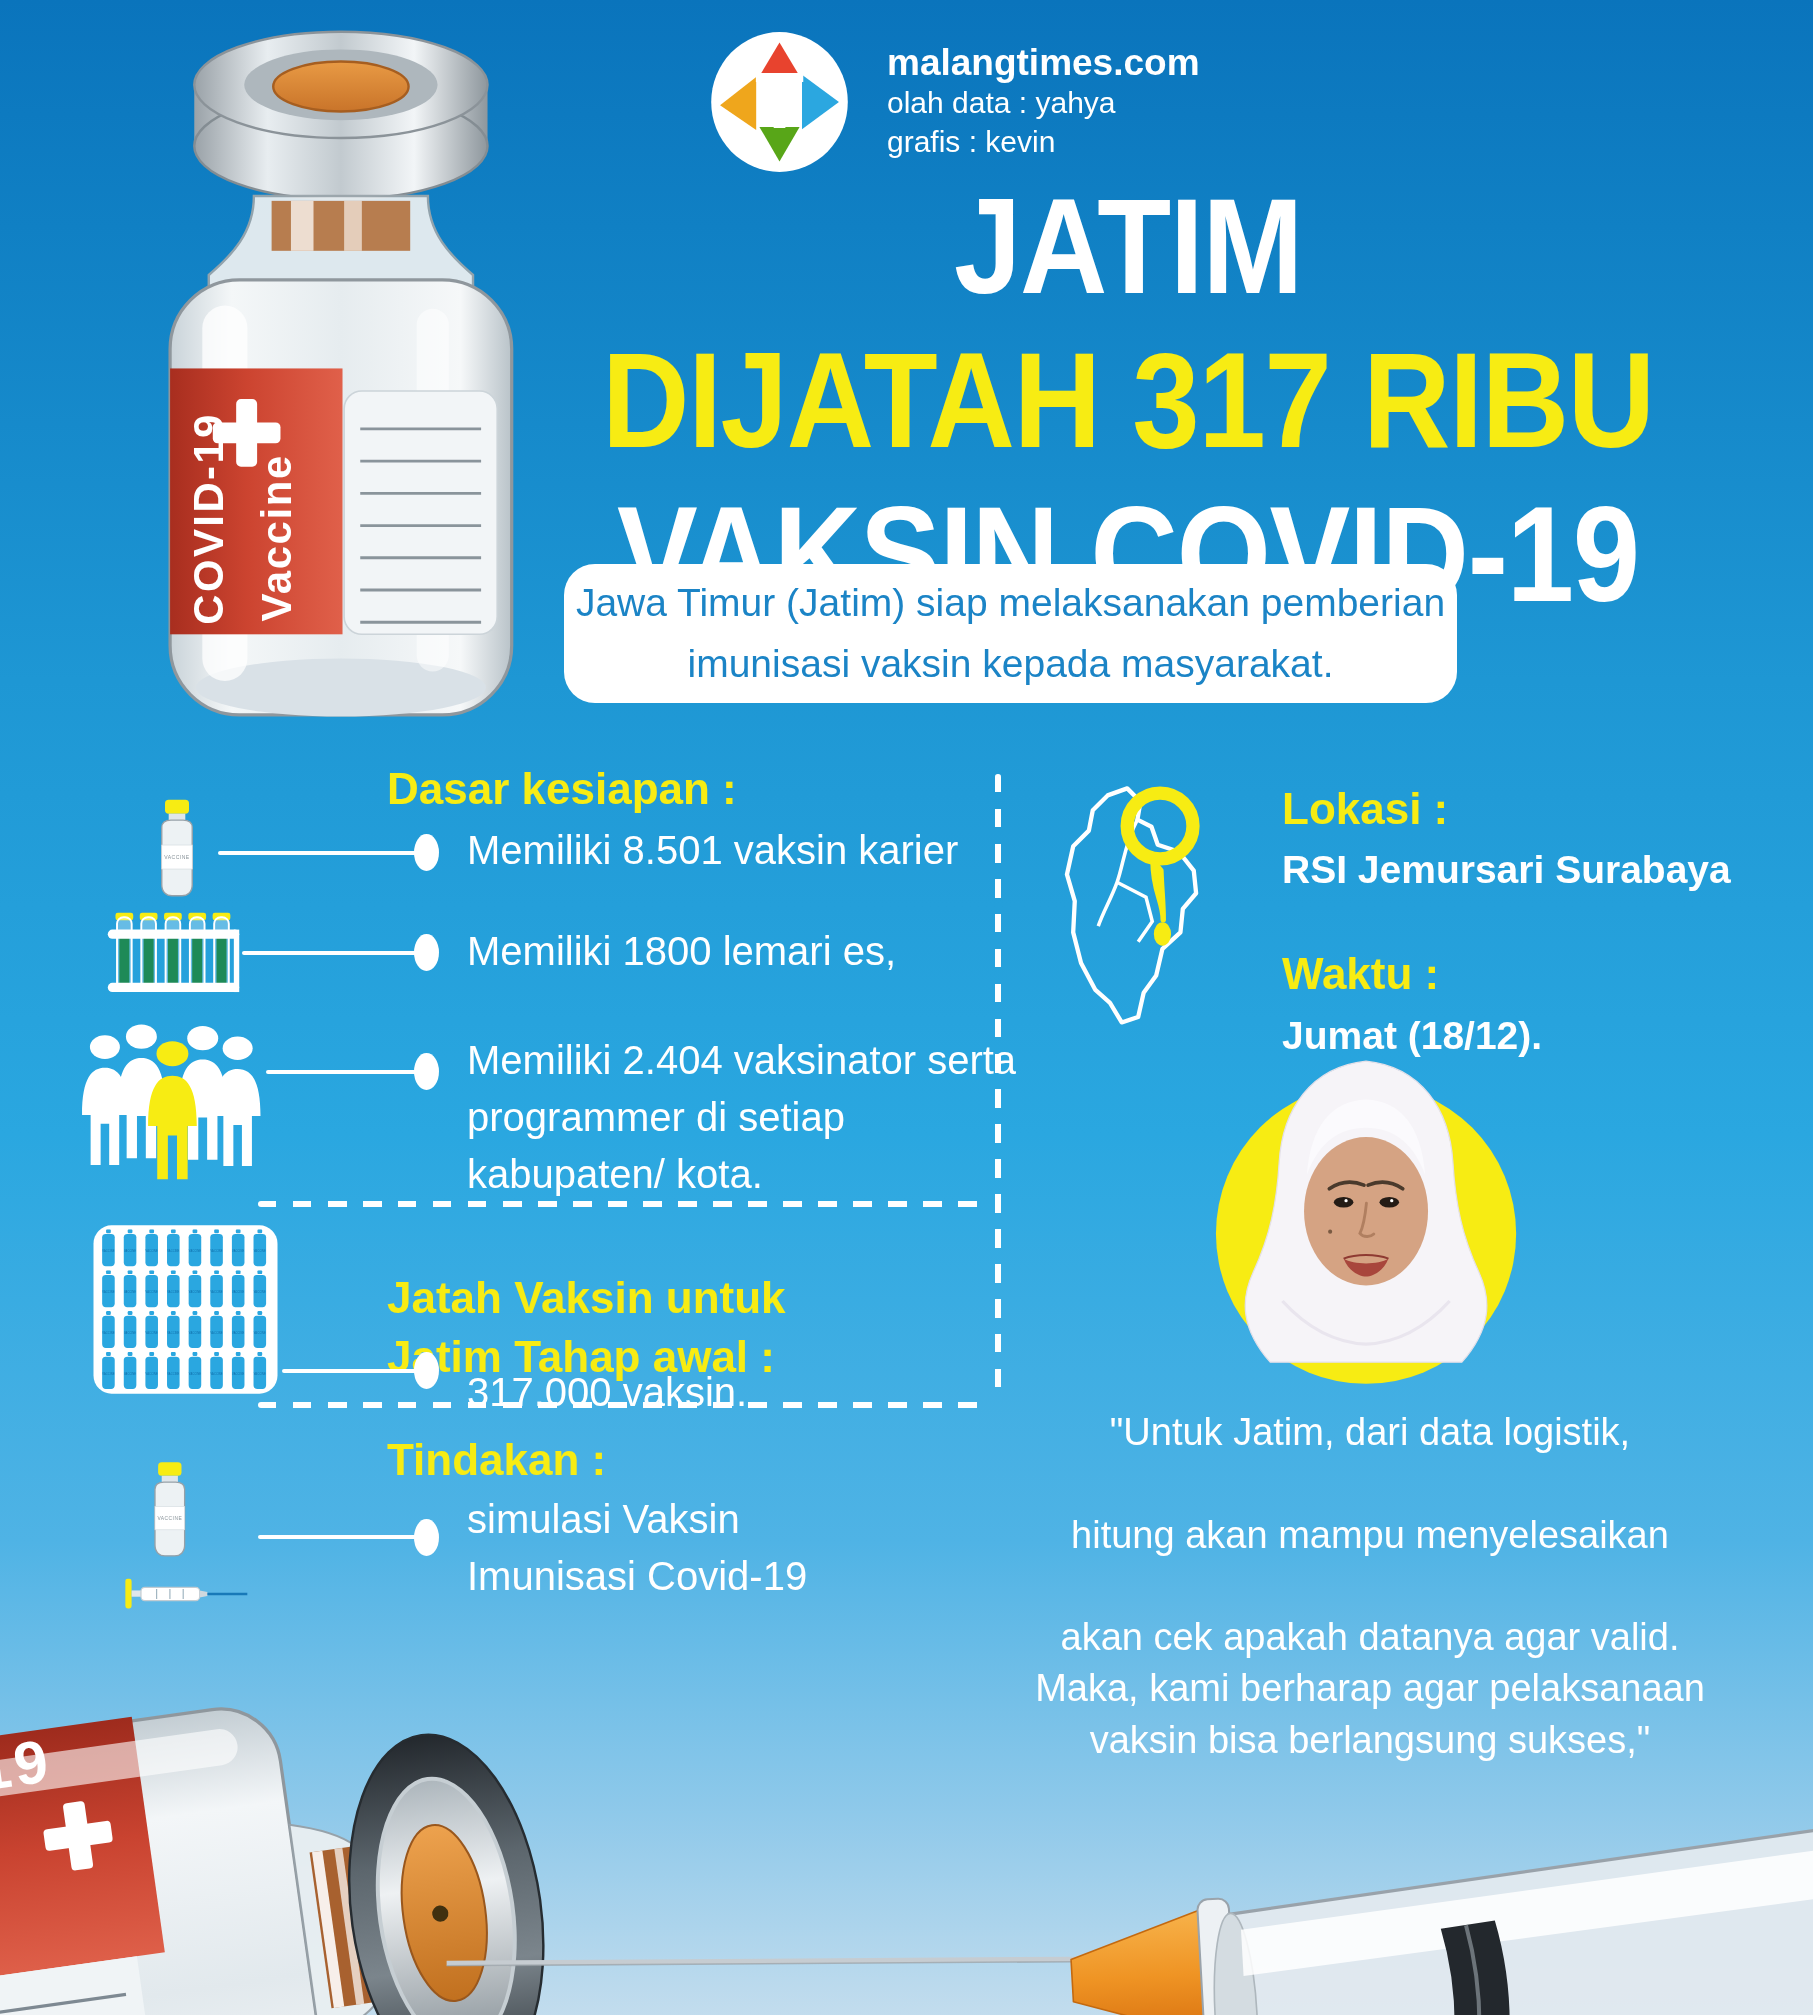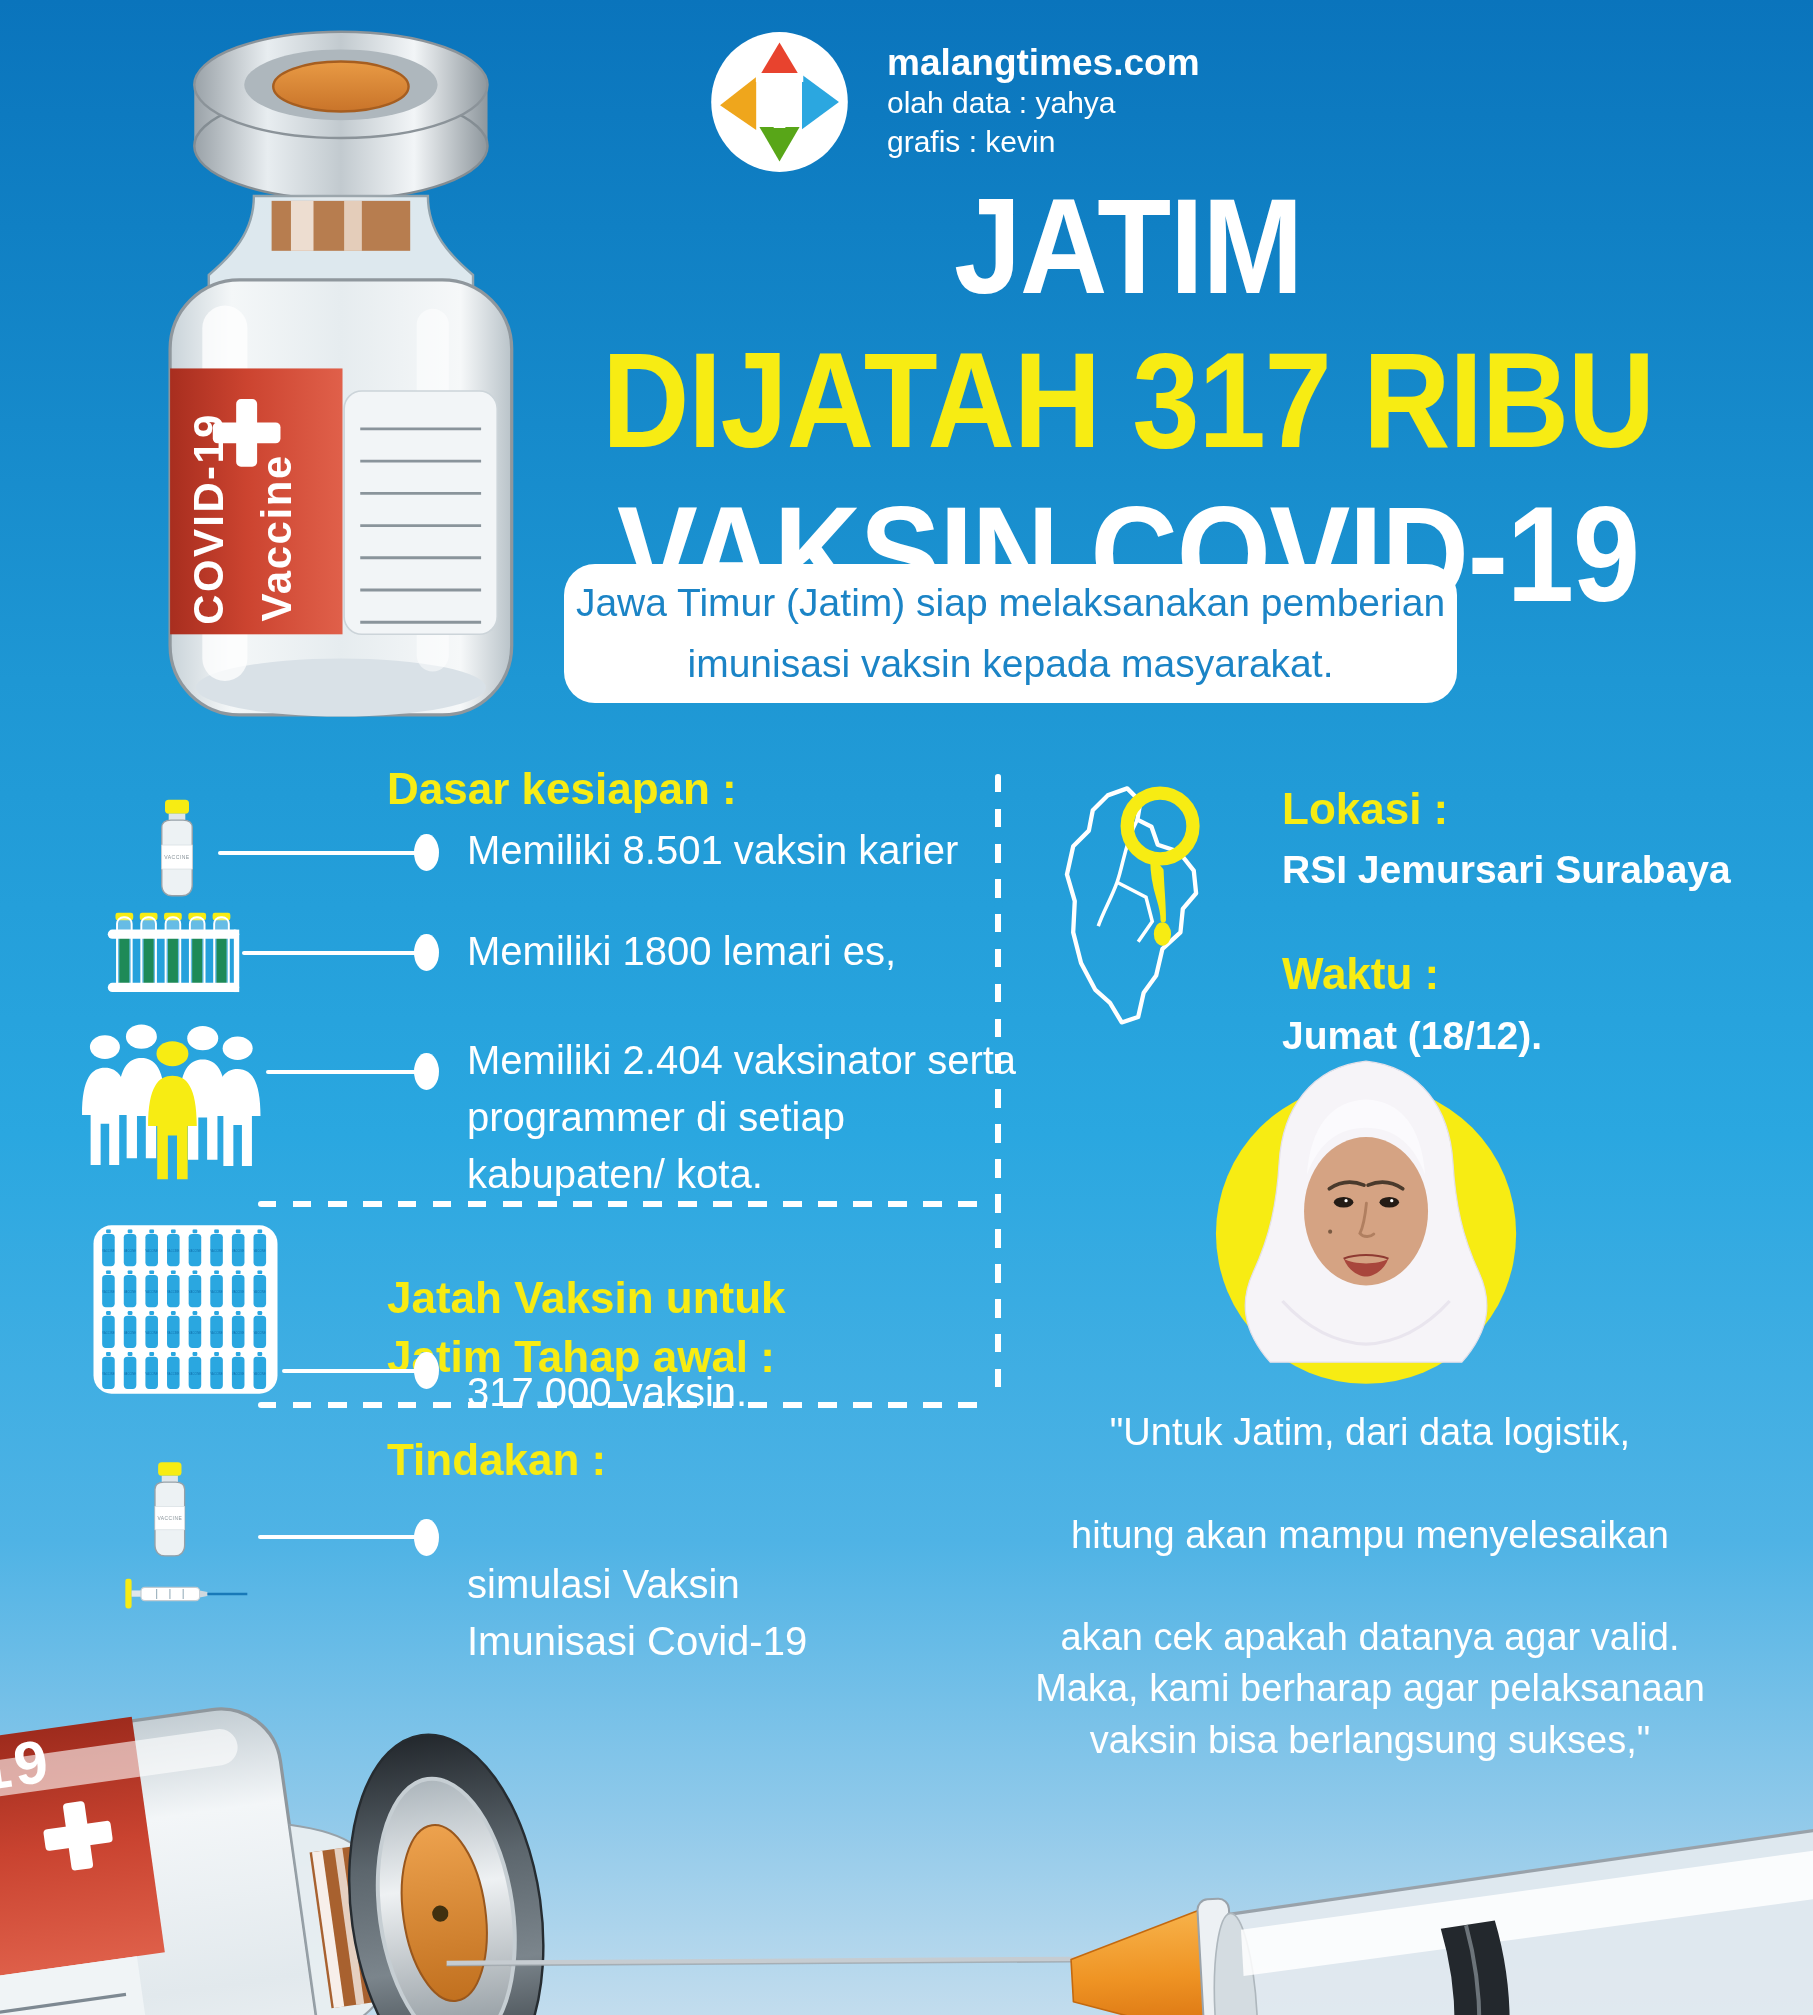--- a/index.html
+++ b/index.html
@@ -254,21 +254,21 @@
     <rect x="22" y="330" width="26" height="16" fill="#dfe6ea"></rect>
     <rect x="46" y="322" width="150" height="34" rx="10" fill="#ffffff" stroke="#c3ccd2" stroke-width="3"></rect>
     <line x1="86" y1="326" x2="86" y2="352" stroke="#9fb4c0" stroke-width="3"></line>
     <line x1="120" y1="326" x2="120" y2="352" stroke="#9fb4c0" stroke-width="3"></line>
     <line x1="154" y1="326" x2="154" y2="352" stroke="#9fb4c0" stroke-width="3"></line>
     <polygon points="196,330 216,334 216,344 196,348" fill="#cfd8de"></polygon>
     <line x1="216" y1="339" x2="318" y2="339" stroke="#1879B8" stroke-width="6"></line>
   </svg>
   <div class="connector" style="left:258px;top:1535px;width:161px;"></div>
   <div class="dot" style="left:414px;top:1519px;"></div>
-  <div class="abs item" style="left:467px;top:1556px;width:605px;">
+  <div class="abs item" style="left:467px;top:1491px;width:605px;">
     <span>simulasi Vaksin</span><br>
     <span>Imunisasi Covid-19</span>
   </div>
 
   <div class="dash-v" style="left:995px;top:774px;height:621px;"></div>
 
   <svg class="abs" style="left:1026px;top:768px;" width="204" height="274" viewBox="0 0 520 700">
     <path d="M208,70 L258,52 L292,86 L284,132 L320,150 L336,196 L390,214 L428,262 L434,320 L400,360 L394,420 L348,462 L332,530 L300,574 L286,636 L244,650 L214,600 L176,566 L140,498 L120,420 L124,340 L104,272 L120,200 L160,160 L170,108 Z" fill="none" stroke="#ffffff" stroke-width="11" stroke-linejoin="round"></path>
     <path d="M284,132 C252,192 248,248 232,292 C216,336 196,368 184,404" fill="none" stroke="#ffffff" stroke-width="9"></path>
     <path d="M232,292 L306,330 L322,392 L286,444" fill="none" stroke="#ffffff" stroke-width="9"></path>

